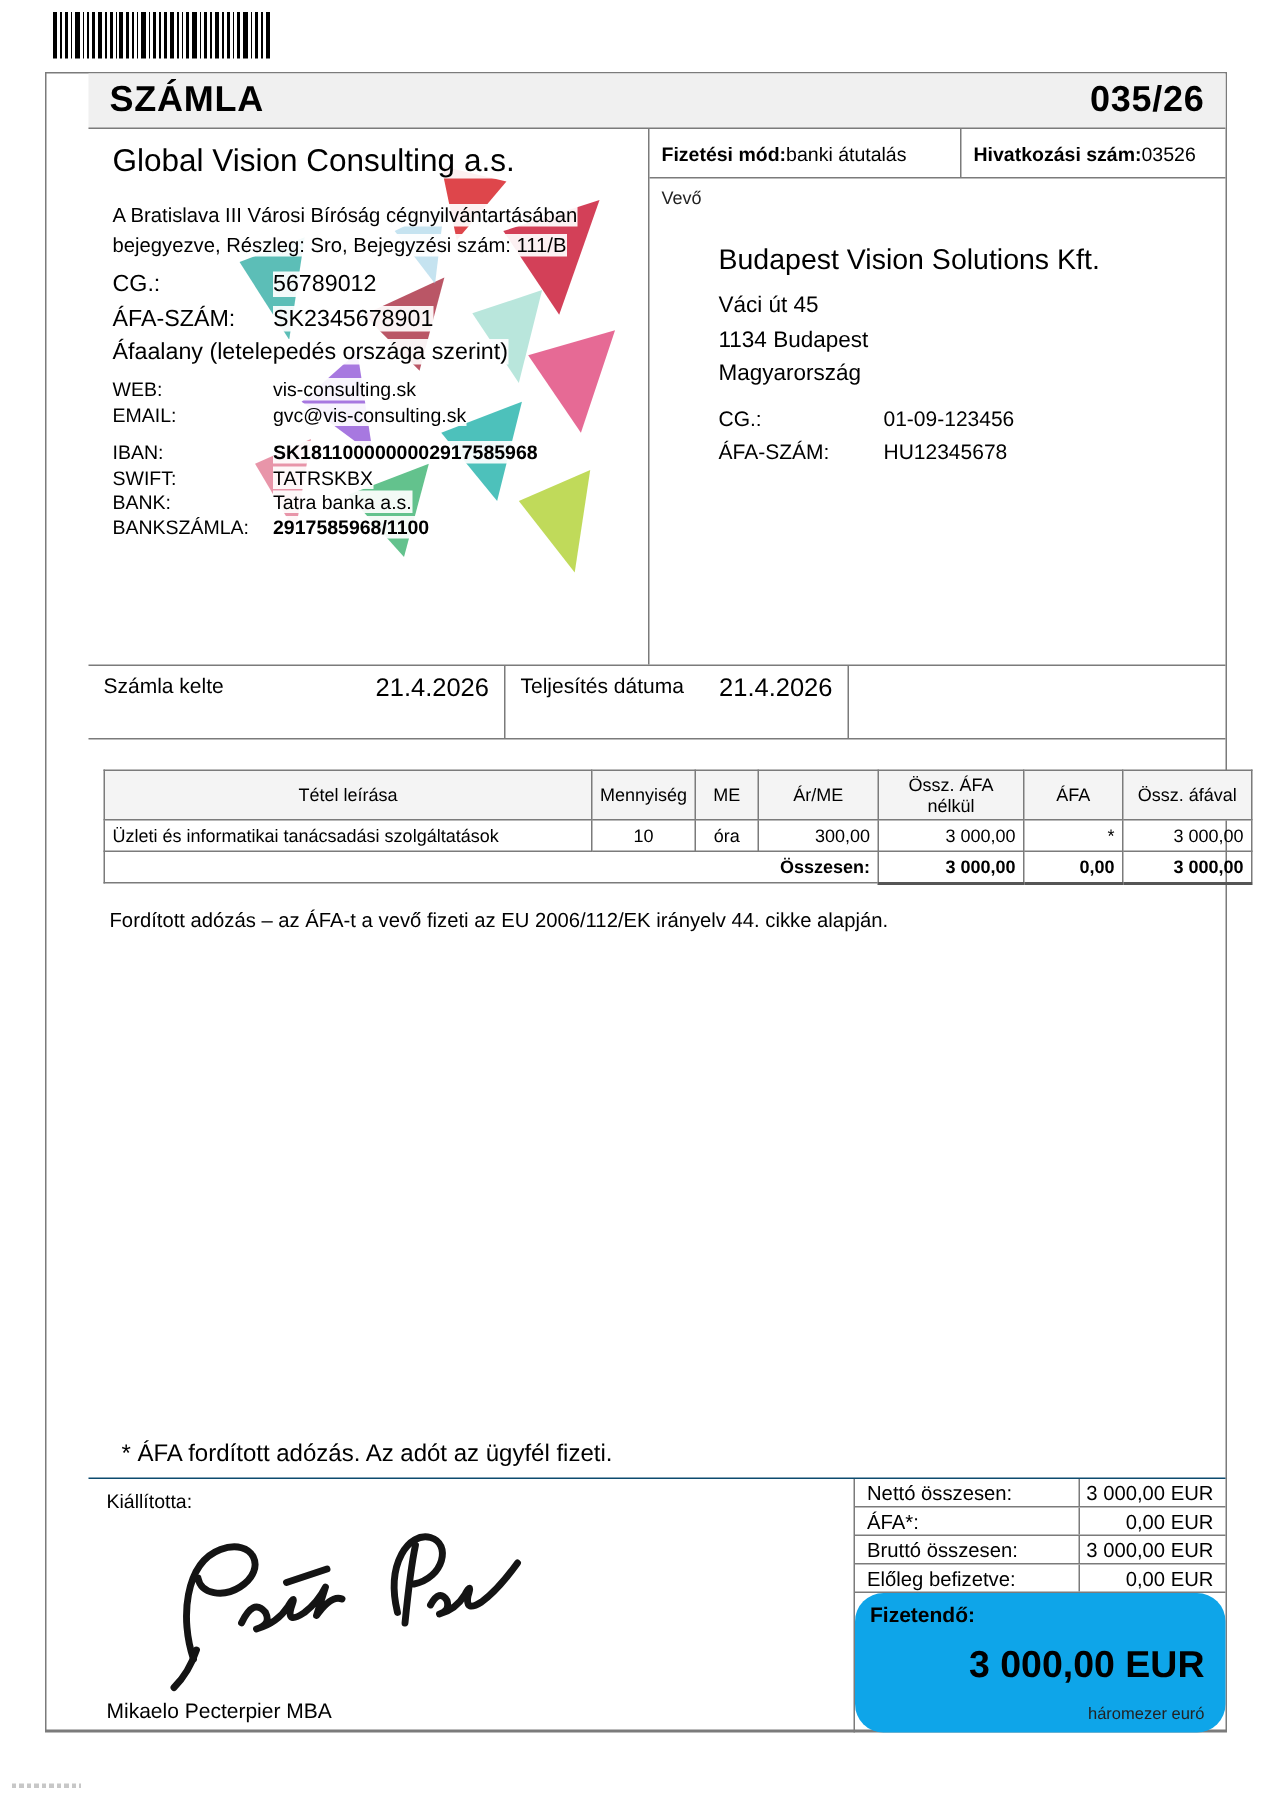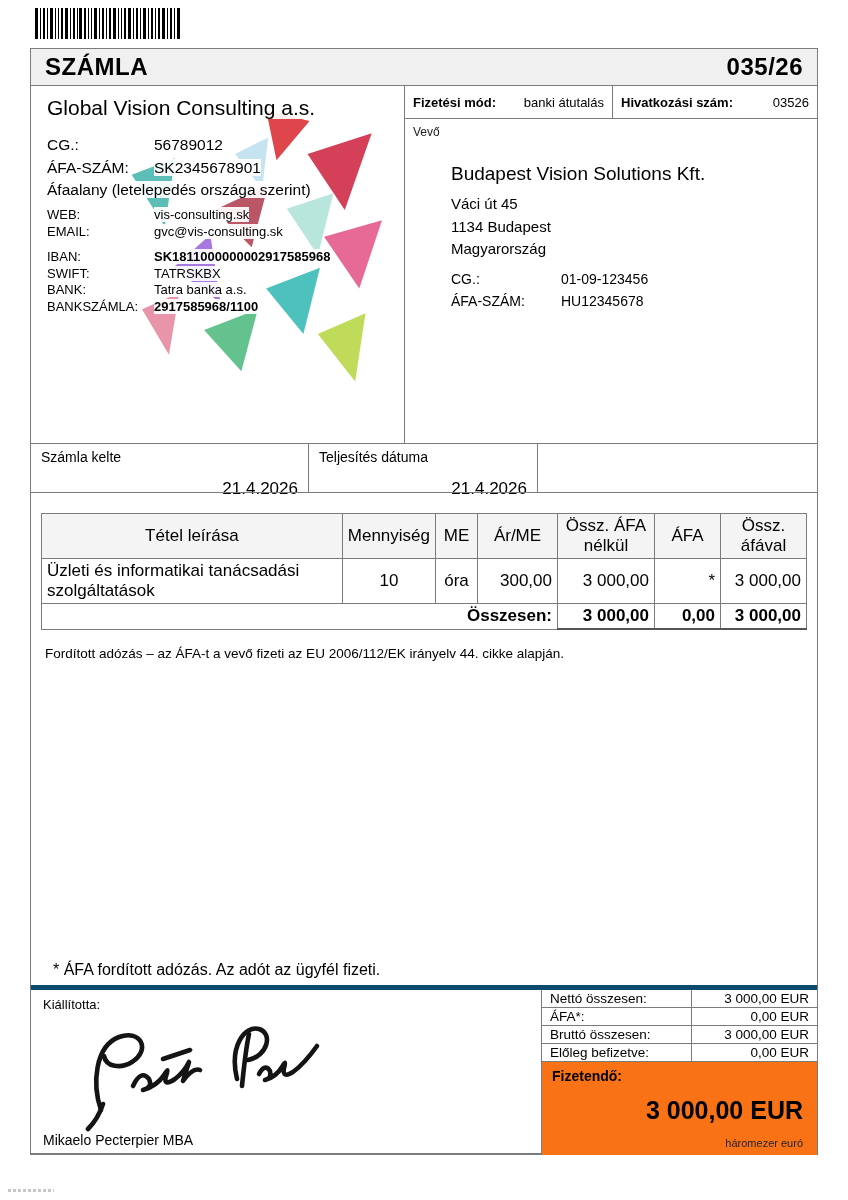--- a/index.html
+++ b/index.html
@@ -3,21 +3,21 @@
 <meta charset="utf-8">
 <style>
   * { margin:0; padding:0; box-sizing:border-box; }
   html,body { background:#fff; }
   body { font-family:"Liberation Sans","DejaVu Sans",sans-serif; color:#000; }
   .page { position:relative; width:848px; height:1200px; background:#fff; overflow:hidden; }
 
   .barcode { position:absolute; left:35px; top:8px; width:147px; height:31px; }
 
   .doc { position:absolute; left:30px; top:48px; width:788px; height:1107px;
-         border:1px solid #7b7b7b; border-bottom-width:2px; background:#fff; }
+         border:1px solid #7b7b7b; border-bottom-width:2px; background:#fff;padding-left:28px; }
 
   .titlebar { height:37px; background:#f0f0f0; display:flex; align-items:center;
               justify-content:space-between; padding:0 14px; border-bottom:1px solid #7b7b7b; }
   .titlebar .t { font-size:24px; font-weight:bold; letter-spacing:0.5px; }
 
   .main { height:357px; display:flex; }
   .seller { width:373px; position:relative; overflow:hidden; }
   .logo { position:absolute; left:80px; top:22px; z-index:0; }
   .seller-content { position:relative; z-index:1; padding:10px 6px 0 16px; }
   .wbg { background:rgba(255,255,255,0.92); box-decoration-break:clone; -webkit-box-decoration-break:clone; }
@@ -27,66 +27,66 @@
   .idrows { margin-top:5px; font-size:15.5px; line-height:22.5px; }
   .lvrow { display:flex; }
   .lvrow .lbl { width:107px; flex:0 0 107px; }
   .vatnote { font-size:15.5px; line-height:22px; }
   .contact { margin-top:6px; font-size:13px; line-height:16.5px; }
   .bank { margin-top:9px; font-size:13px; line-height:16.5px; }
   .b { font-weight:bold; }
 
   .rightcol { flex:1; border-left:1px solid #7b7b7b; display:flex; flex-direction:column; }
   .meta-row { height:33px; display:flex; border-bottom:1px solid #7b7b7b; font-size:13px; }
-  .meta-cell { display:flex; align-items:center; justify-content:space-between; padding:0 8px; }
+  .meta-cell { display:flex; align-items:center; justify-content:flex-start; padding:0 8px; }
   .meta-cell.pm { width:208px; border-right:1px solid #7b7b7b; }
   .meta-cell.ref { flex:1; }
   .buyer { flex:1; position:relative; padding:6px 8px; }
   .vevo { font-size:12px; color:#222; }
   .buyer-name { font-size:19px; margin:24px 0 8px 38px; }
   .buyer-addr { font-size:15px; line-height:22.5px; margin-left:38px; }
   .buyer-ids { margin-top:7px; margin-left:38px; font-size:14px; line-height:22px; }
   .buyer-ids .lbl { width:110px; flex:0 0 110px; }
 
   .dates { height:49px; display:flex; border-top:1px solid #7b7b7b; }
   .datecell { display:flex; flex-direction:row; justify-content:space-between;
               padding:5px 10px 4px 10px; }
   .datecell .dl { font-size:14px; }
-  .datecell .dv { font-size:17px; text-align:left;margin-top:30px; }
+  .datecell .dv { font-size:17px; text-align:left; }
   .dc1 { width:278px; border-right:1px solid #7b7b7b; }
   .dc2 { width:229px; border-right:1px solid #7b7b7b; }
   .dc3 { flex:1; }
   .dc3 .dl, .dc3 .dv { font-weight:bold; }
 
   .middle { height:493px; border-top:1px solid #7b7b7b; position:relative; }
   table.items { border-collapse:collapse; margin:20px 10px 0 10px; width:766px;
-                font-size:17px; }
+                font-size:12px; }
   table.items th, table.items td { border:1px solid #7b7b7b; padding:2px 5px; height:21px; }
   table.items th { background:#f4f4f4; font-weight:normal; text-align:center; }
   table.items td.desc { text-align:left; }
   table.items td.num { text-align:right; }
   table.items .c-qty { width:60px; } .c-me { width:42px; } .c-price { width:80px; }
   .c-net { width:97px; } .c-vat { width:66px; } .c-gross { width:86px; }
   table.items tfoot td { font-weight:bold; border-bottom:2px solid #555; }
   table.items tfoot td.sumlbl { text-align:right; border-left:none; border-bottom:1px solid #7b7b7b; border-left:1px solid #7b7b7b; }
   .note { font-size:13.5px; margin:16px 0 0 14px; }
   .footnote { position:absolute; left:22px; bottom:6px; font-size:16px; }
 
-  .bottom { height:170px; border-top:5px solid #0c4a6e; display:flex; }
+  .bottom { height:170px; border-top:1px solid #0c4a6e; display:flex; }
   .issuerbox { width:510px; position:relative; padding:7px 12px; }
   .issuer-label { font-size:13px; }
   .signature { position:absolute; left:28px; top:22px; }
   .issuer-name { position:absolute; left:12px; bottom:7px; font-size:14px; }
 
   .summary { flex:1; border-left:1px solid #7b7b7b; display:flex; flex-direction:column; }
   .sumrow { height:21px; display:flex; border-bottom:1px solid #7b7b7b; font-size:13.5px; }
   .sumrow .slbl { width:150px; flex:0 0 150px; display:flex; align-items:center; padding-left:8px;
                   border-right:1px solid #7b7b7b; }
   .sumrow .sval { flex:1; display:flex; align-items:center; justify-content:flex-end; padding-right:8px; }
-  .payable { flex:1; background:#f97316; padding:6px 10px; }
+  .payable { flex:1; background:#0ea5e9; padding:6px 10px;border-radius:19px; }
   .payable-label { font-size:14px; font-weight:bold; }
   .payable-value { font-size:25px; font-weight:bold; text-align:right; margin-top:12px; padding-right:4px; }
   .payable-words { font-size:11px; text-align:right; margin-top:12px; padding-right:4px; color:#222; }
 
   .tinyfooter { position:absolute; left:8px; top:1189px; width:46px; height:3px; opacity:0.55;
     background:repeating-linear-gradient(90deg,#9a9a9a 0 3px,#fff 3px 5px); }
 </style>
 </head>
 <body>
 
@@ -157,20 +157,21 @@
           <polygon points="20,62 62,46 52,112" fill="#17a398" opacity="0.7"></polygon>
           <polygon points="150,172 202,152 186,216" fill="#20b2aa" opacity="0.8"></polygon>
           <polygon points="90,212 142,192 126,252" fill="#3cb371" opacity="0.8"></polygon>
           <polygon points="200,216 246,196 236,262" fill="#b5d33d" opacity="0.85"></polygon>
           <polygon points="30,192 66,176 56,236" fill="#d94f70" opacity="0.6"></polygon>
           <polygon points="120,42 152,26 146,76" fill="#9ed0e6" opacity="0.6"></polygon>
           <polygon points="170,95 215,80 200,140" fill="#7fd1c0" opacity="0.55"></polygon>
         </svg>
         <div class="seller-content">
           <div class="seller-name"><span class="wbg">Global Vision Consulting a.s.</span></div>
+          <div class="reg"><span class="wbg">A Bratislava III Városi Bíróság cégnyilvántartásában bejegyezve, Részleg: Sro, Bejegyzési szám: 111/B</span></div>
           <div class="idrows">
             <div class="lvrow">
                 <span class="lbl"><span class="wbg">CG.:</span></span>
                 <span><span class="wbg">56789012</span></span>
               </div>
             <div class="lvrow">
                 <span class="lbl"><span class="wbg">ÁFA-SZÁM:</span></span>
                 <span><span class="wbg">SK2345678901</span></span>
               </div>
             <div class="vatnote"><span class="wbg">Áfaalany (letelepedés országa szerint)</span></div>

